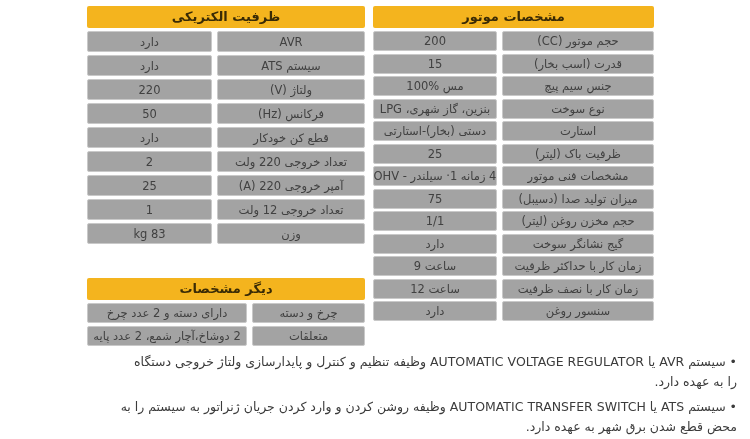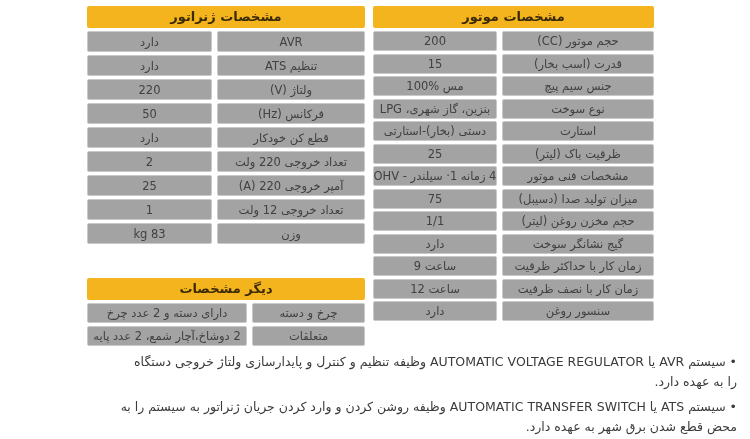--- a/index.html
+++ b/index.html
@@ -77,29 +77,29 @@
     white-space:nowrap;
     direction:rtl;
   }
 </style>
 </head>
 <body>
 
 <div class="page">
 
   <div class="spec-table electrical">
-    <div class="spec-header">مشخصات ژنراتور</div>
+    <div class="spec-header">ظرفیت الکتریکی</div>
     <div class="rows">
         <div class="spec-row">
           <div class="cell val">دارد</div>
           <div class="cell lab">AVR</div>
         </div>
         <div class="spec-row">
           <div class="cell val">دارد</div>
-          <div class="cell lab">تنظیم ATS</div>
+          <div class="cell lab">سیستم ATS</div>
         </div>
         <div class="spec-row">
           <div class="cell val">220</div>
           <div class="cell lab">ولتاژ (V)</div>
         </div>
         <div class="spec-row">
           <div class="cell val">50</div>
           <div class="cell lab">فرکانس (Hz)</div>
         </div>
         <div class="spec-row">

